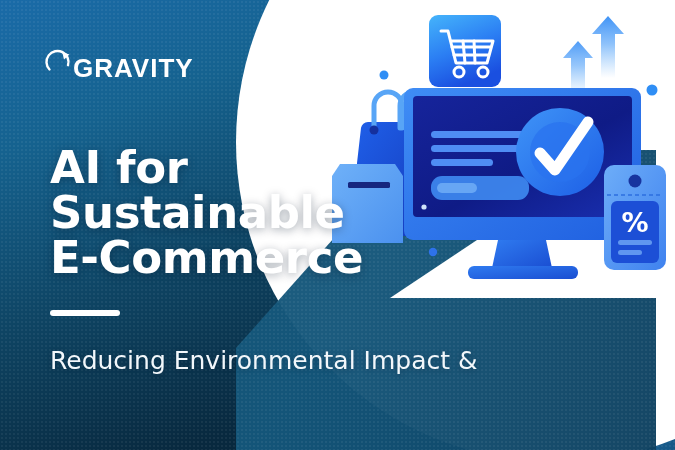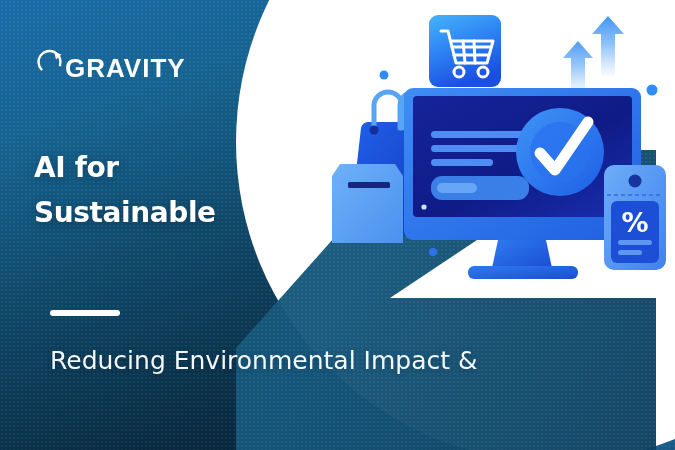--- a/index.html
+++ b/index.html
@@ -40,34 +40,34 @@
     opacity:.97;
   }
   
   .white-floor{
     position:absolute;left:300px;top:228px;width:375px;height:70px;
     background:#ffffff;
     clip-path:polygon(24% 100%, 52% 0%, 100% 0%, 100% 100%);
   }
 
   
-  .logo{position:absolute;left:34px;top:48px;display:flex;align-items:center;height:40px;}
+  .logo{position:absolute;left:42px;top:48px;display:flex;align-items:center;height:40px;}
   .logo-mark{position:relative;width:30px;height:34px;margin-right:1px;}
   .logo-mark svg{position:absolute;left:0;top:-4px;}
   .logo-text{
     color:#fff;font-weight:700;font-size:26px;letter-spacing:1.0px;
     font-family:"Liberation Sans",sans-serif;line-height:1;
     white-space:nowrap;
   }
 
   
   .headline{
-    position:absolute;left:34px;top:145px;
+    position:absolute;left:50px;top:145px;
     color:#ffffff;
-    font-size:28px;line-height:45px;font-weight:700;
+    font-size:45px;line-height:45px;font-weight:700;
     letter-spacing:-0.4px;
     font-family:"DejaVu Sans",sans-serif;
     text-shadow:0 2px 10px rgba(0,20,40,.35);
     z-index:6;
   }
   .headline div{white-space:nowrap;}
 
   
   .rule{
     position:absolute;left:50px;top:310px;width:70px;height:6px;
@@ -107,20 +107,21 @@
         <path d="M7.5 22.5 A11 11 0 1 1 26 18.2" fill="none" stroke="#ffffff" stroke-width="2.4" stroke-linecap="round"></path>
         <path d="M20.2 5.0 L27.4 7.6 L22.0 12.4 Z" fill="#ffffff"></path>
       </svg>
     </span>
     <span class="logo-text">GRAVITY</span>
   </div>
 
   <div class="headline">
     <div>AI for</div>
     <div>Sustainable</div>
+    <div>E-Commerce</div>
   </div>
 
   <div class="rule"></div>
 
   <div class="subtitle">
     <div>Reducing Environmental Impact &amp;</div>
   </div>
 
   <div class="illu">
     <svg width="375" height="300" viewBox="0 0 375 300">

